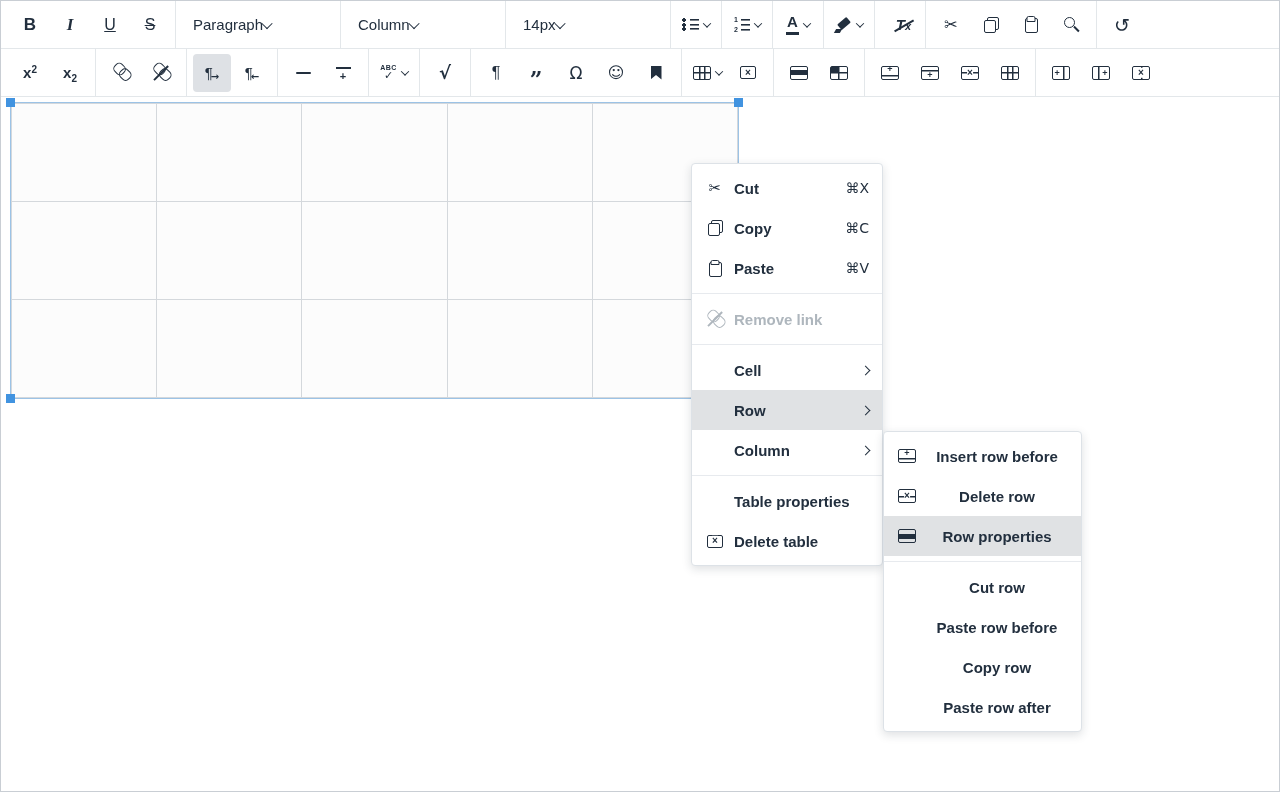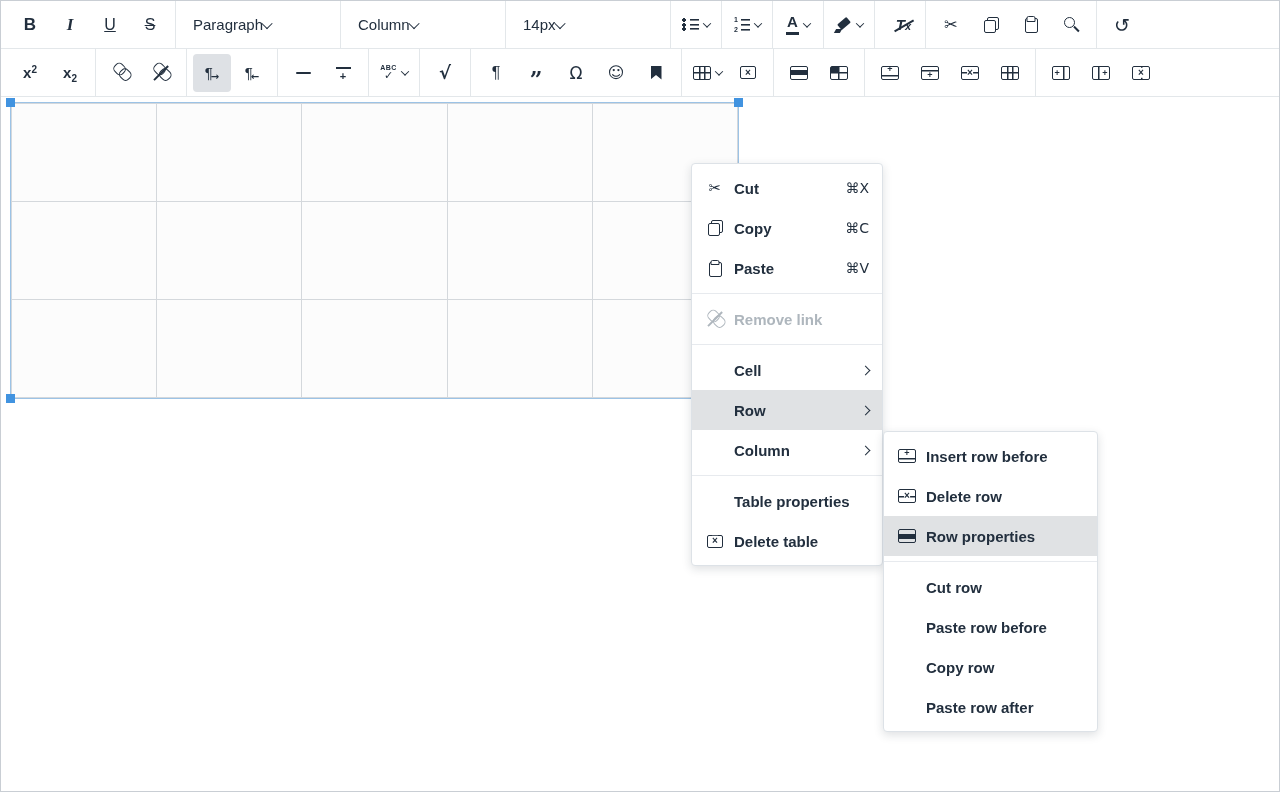--- a/index.html
+++ b/index.html
@@ -104,21 +104,21 @@
   .twrap { position:absolute; left:10px; top:4px; width:727px; height:295px; }
   table.et { width:727px; height:295px; border-collapse:collapse; table-layout:fixed; outline:1px solid #9cc3e6; }
   table.et td { border:1px solid #d4d8dc; background:#fcfcfc; }
   .handle { position:absolute; width:9px; height:9px; background:#4193e0; z-index:5; }
   .h-tl { left:-5px; top:-5px; } .h-tr { right:-5px; top:-5px; }
   .h-bl { left:-5px; bottom:-5px; } .h-br { right:-5px; bottom:-5px; }
 
   
   .menu { position:absolute; background:#fff; border:1px solid #dde2e7; border-radius:4px; box-shadow:0 3px 10px rgba(34,47,62,.15); padding:4px 0; z-index:10; }
   .menu-main { left:690px; top:162px; width:192px; }
-  .menu-sub { left:882px; top:430px; width:215px; }
+  .menu-sub { left:882px; top:430px; width:199px;text-align:center; }
   .mi { display:flex; align-items:center; height:40px; padding:0 13px 0 12px; gap:8px; font-size:15px; cursor:pointer; }
   .mi.hl { background:#e0e2e4; }
   .mi.disabled { color:#aeb6bd; }
   .mi-icon { width:22px; height:20px; display:flex; align-items:center; justify-content:center; flex:none; }
   .mi-label { flex:1; white-space:nowrap;font-weight:bold; }
   .mi-short { font-size:14px; font-family:"DejaVu Sans",sans-serif; }
   .mi-arrow { width:7px; height:7px; border-right:1.6px solid #222f3e; border-top:1.6px solid #222f3e; transform:rotate(45deg); flex:none; }
   .mdiv { height:1px; background:#e7eaee; margin:5px 0; }
 </style>
 </head>

